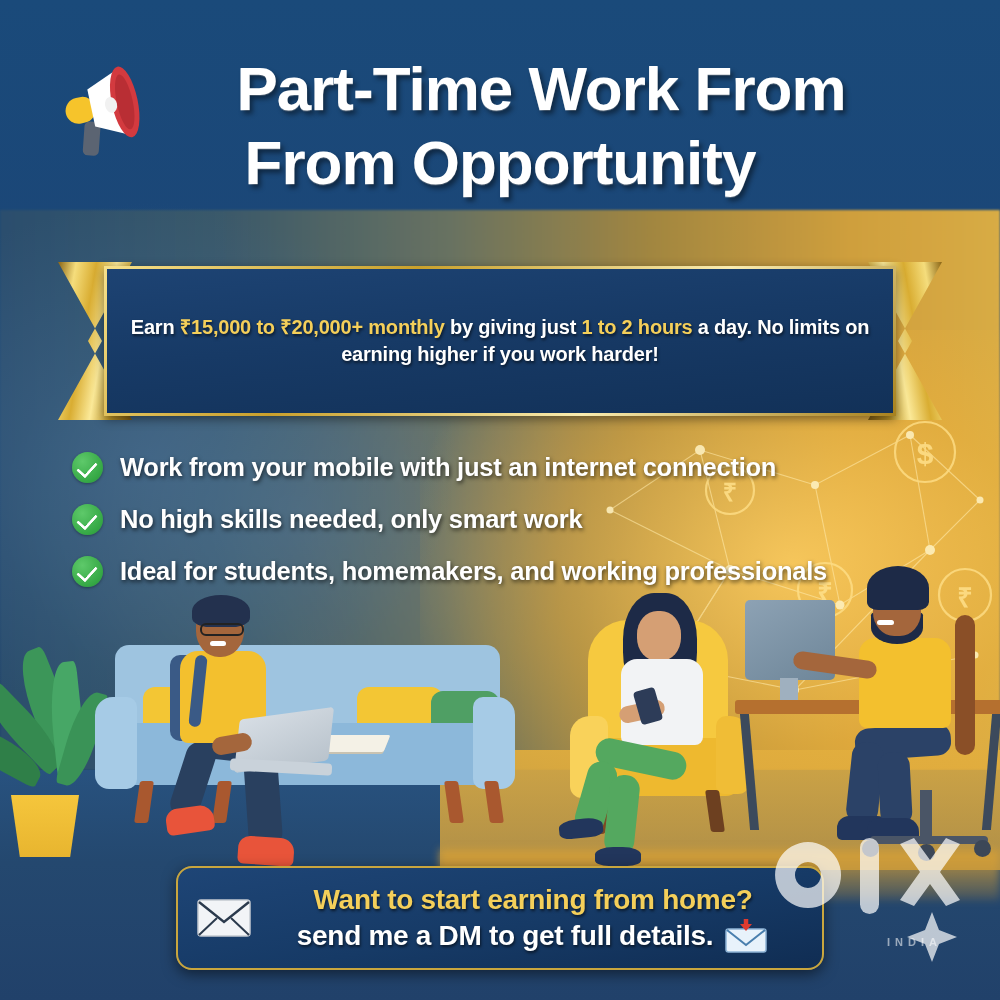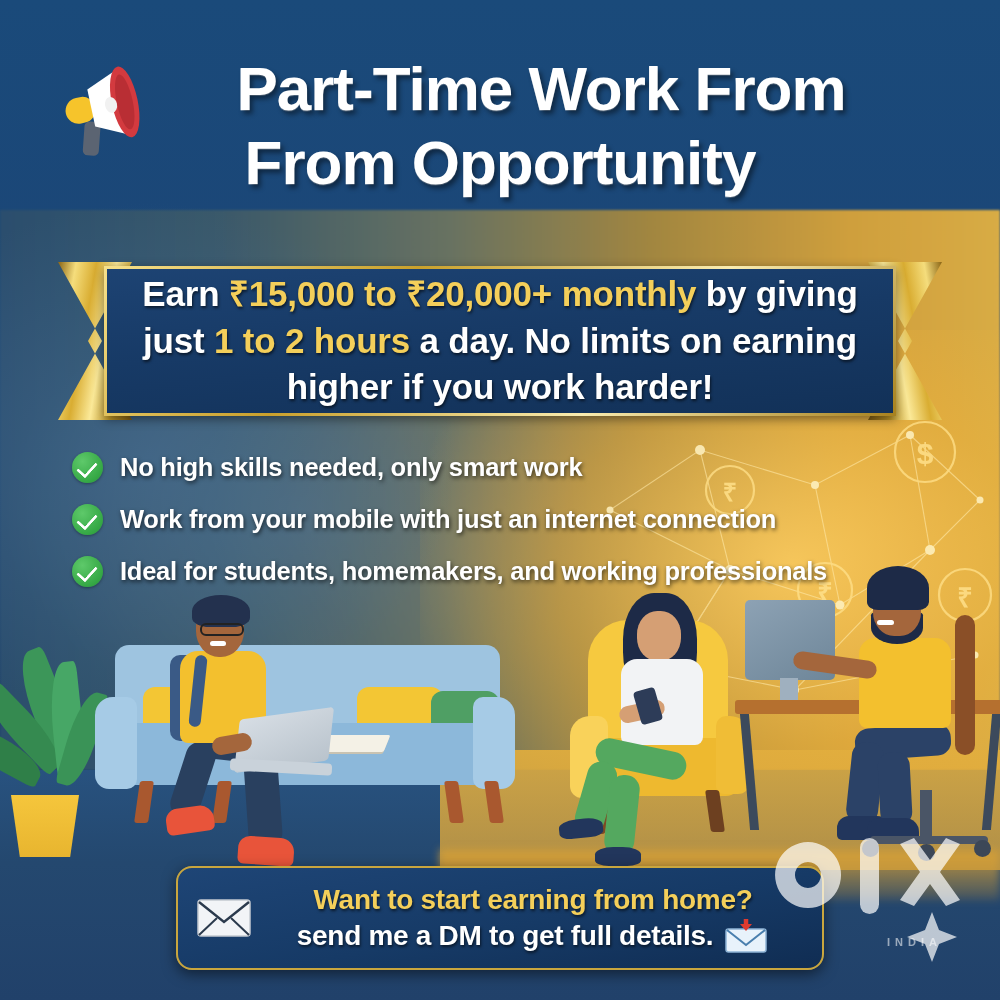--- a/index.html
+++ b/index.html
@@ -137,21 +137,21 @@
   .ribbon-body {
     position:absolute; left:46px; top:4px; width:792px; height:150px;
     background:linear-gradient(175deg,#1d4373 0%, #173a66 45%, #123158 100%);
     border:3px solid transparent;
     border-image:linear-gradient(135deg,#f6e08a,#c9a02c,#f9ecb0,#a8821f) 1;
     box-shadow:0 3px 10px rgba(0,0,0,.45);
     display:flex; align-items:center; justify-content:center;
   }
   .ribbon-text {
     width:750px; text-align:center; color:#ffffff;
-    font-size:35px; line-height:1.33; font-weight:bold; letter-spacing:-.2px;
+    font-size:20px; line-height:1.33; font-weight:bold; letter-spacing:-.2px;
     text-shadow:1px 2px 3px rgba(0,0,0,.6);
   }
   .gold { color:#f4cf5a; }
 
   
   .bullets { position:absolute; left:72px; top:452px; width:880px; z-index:20; }
   .bullet { display:flex; align-items:center; margin-bottom:21px; }
   .check {
     width:31px; height:31px; min-width:31px; border-radius:50%;
     background:radial-gradient(circle at 34% 30%, #5ec96a, #35a845 70%, #2c9139);
@@ -354,25 +354,25 @@
     <div class="ribbon-body">
       <div class="ribbon-text">
         <span>Earn </span><span class="gold">₹15,000 to ₹20,000+ monthly</span><span> by giving just </span><span class="gold">1 to 2 hours</span><span> a day. No limits on earning higher if you work harder!</span>
       </div>
     </div>
   </div>
 
   <div class="bullets">
     <div class="bullet">
       <span class="check"></span>
-      <span class="bullet-text">No high skills needed, only smart work</span>
+      <span class="bullet-text">Work from your mobile with just an internet connection</span>
     </div>
     <div class="bullet">
       <span class="check"></span>
-      <span class="bullet-text">Work from your mobile with just an internet connection</span>
+      <span class="bullet-text">No high skills needed, only smart work</span>
     </div>
     <div class="bullet">
       <span class="check"></span>
       <span class="bullet-text">Ideal for students, homemakers, and working professionals</span>
     </div>
   </div>
 
   <div class="cta">
     <svg class="cta-env" viewBox="0 0 56 42">
       <rect x="2" y="3" width="52" height="36" rx="3" fill="#f2f4f7" stroke="#c3c9d1" stroke-width="1.5"></rect>

